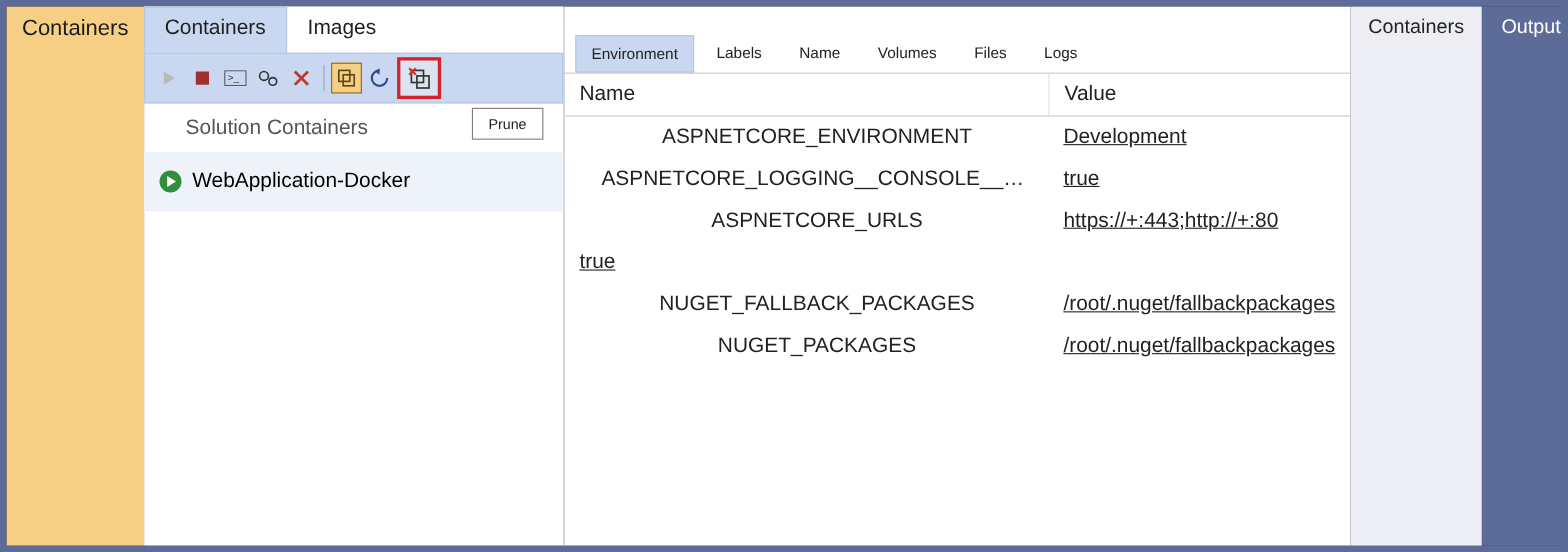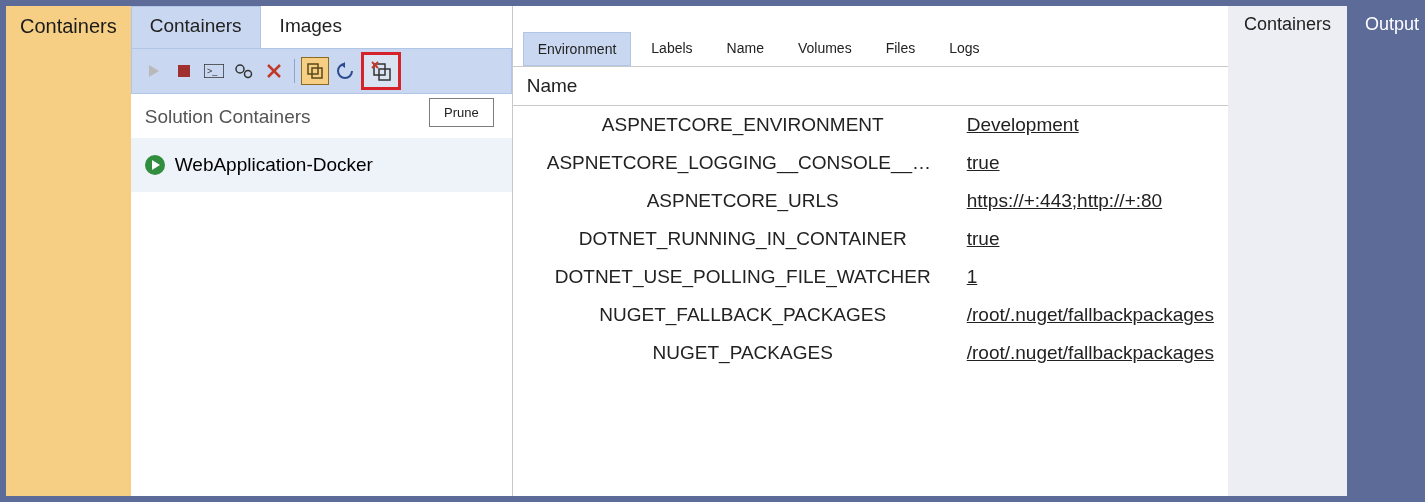--- a/index.html
+++ b/index.html
@@ -17,21 +17,21 @@
 .left-tabs { display: flex; background: #fff; }
 .left-tab { padding: 8px 18px 10px 18px; font-size: 19px; color: #222; cursor: pointer; border: 1px solid transparent; }
 .left-tab.active { border: 1px solid #b1c6e7; border-bottom: none; background: #c9d8f0; }
 
 .toolbar { display: flex; align-items: center; gap: 2px; padding: 3px 8px; background: #c9d8f0; border: 1px solid #b1c6e7; position: relative; }
 .tbtn { width: 28px; height: 28px; display: flex; align-items: center; justify-content: center; cursor: pointer; background: transparent; border: 1px solid transparent; }
 .tbtn.box { background: #f6ce84; border: 1px solid #8a6b1f; }
 .tbtn.highlightred { border: 3px solid #d6232a; width: 40px; height: 38px; background: #d9e3f2; }
 .tbsep { width: 1px; height: 24px; background: #8da5c9; margin: 0 4px; }
 
-.section-hdr { padding: 12px 14px 10px; color: #555; font-size: 19px; position: relative; }
+.section-hdr { padding: 12px 14px 10px; color: #555; font-size: 19px; position: relative; margin-left: 24px; }
 .tooltip { position: absolute; right: 18px; top: 4px; background: #fff; border: 1px solid #7d7d7d; padding: 6px 14px; font-size: 13px; color: #222; }
 
 .treeitem { display: flex; align-items: center; gap: 10px; padding: 16px 14px; font-size: 19px; background: #eef2f9; cursor: pointer; }
 .play-circle { width: 20px; height: 20px; border-radius: 50%; background: #318e3f; display: flex; align-items: center; justify-content: center; }
 .play-circle::after { content: ""; border-left: 8px solid #fff; border-top: 5px solid transparent; border-bottom: 5px solid transparent; margin-left: 2px; }
 
 
 .right { flex: 1; display: flex; flex-direction: column; background: #fff; }
 .right-tabs { display: flex; gap: 6px; padding: 0 10px 0 10px; font-size: 14px; margin-top: 26px; }
 .right-tab { padding: 8px 14px; color: #222; cursor: pointer; }
@@ -138,41 +138,37 @@
         <div class="right-tab">Labels</div>
         <div class="right-tab">Name</div>
         <div class="right-tab">Volumes</div>
         <div class="right-tab">Files</div>
         <div class="right-tab">Logs</div>
       </div>
 
       <div class="grid">
         <div class="grid-head">
           <div class="col-name">Name</div>
+          <div class="col-val">Value</div>
         </div>
         <div id="grid-body">
             <div class="grid-row">
               <div class="col-name">ASPNETCORE_ENVIRONMENT</div>
               <div class="col-val">Development</div>
             </div>
             <div class="grid-row">
               <div class="col-name">ASPNETCORE_LOGGING__CONSOLE__DISA...</div>
               <div class="col-val">true</div>
             </div>
             <div class="grid-row">
               <div class="col-name">ASPNETCORE_URLS</div>
               <div class="col-val">https://+:443;http://+:80</div>
             </div>
             <div class="grid-row">
-              <div class="col-name">DOTNET_RUNNING_IN_CONTAINER</div>
               <div class="col-val">true</div>
-            </div>
-            <div class="grid-row">
-              <div class="col-name">DOTNET_USE_POLLING_FILE_WATCHER</div>
-              <div class="col-val">1</div>
             </div>
             <div class="grid-row">
               <div class="col-name">NUGET_FALLBACK_PACKAGES</div>
               <div class="col-val">/root/.nuget/fallbackpackages</div>
             </div>
             <div class="grid-row">
               <div class="col-name">NUGET_PACKAGES</div>
               <div class="col-val">/root/.nuget/fallbackpackages</div>
             </div>
           </div>

